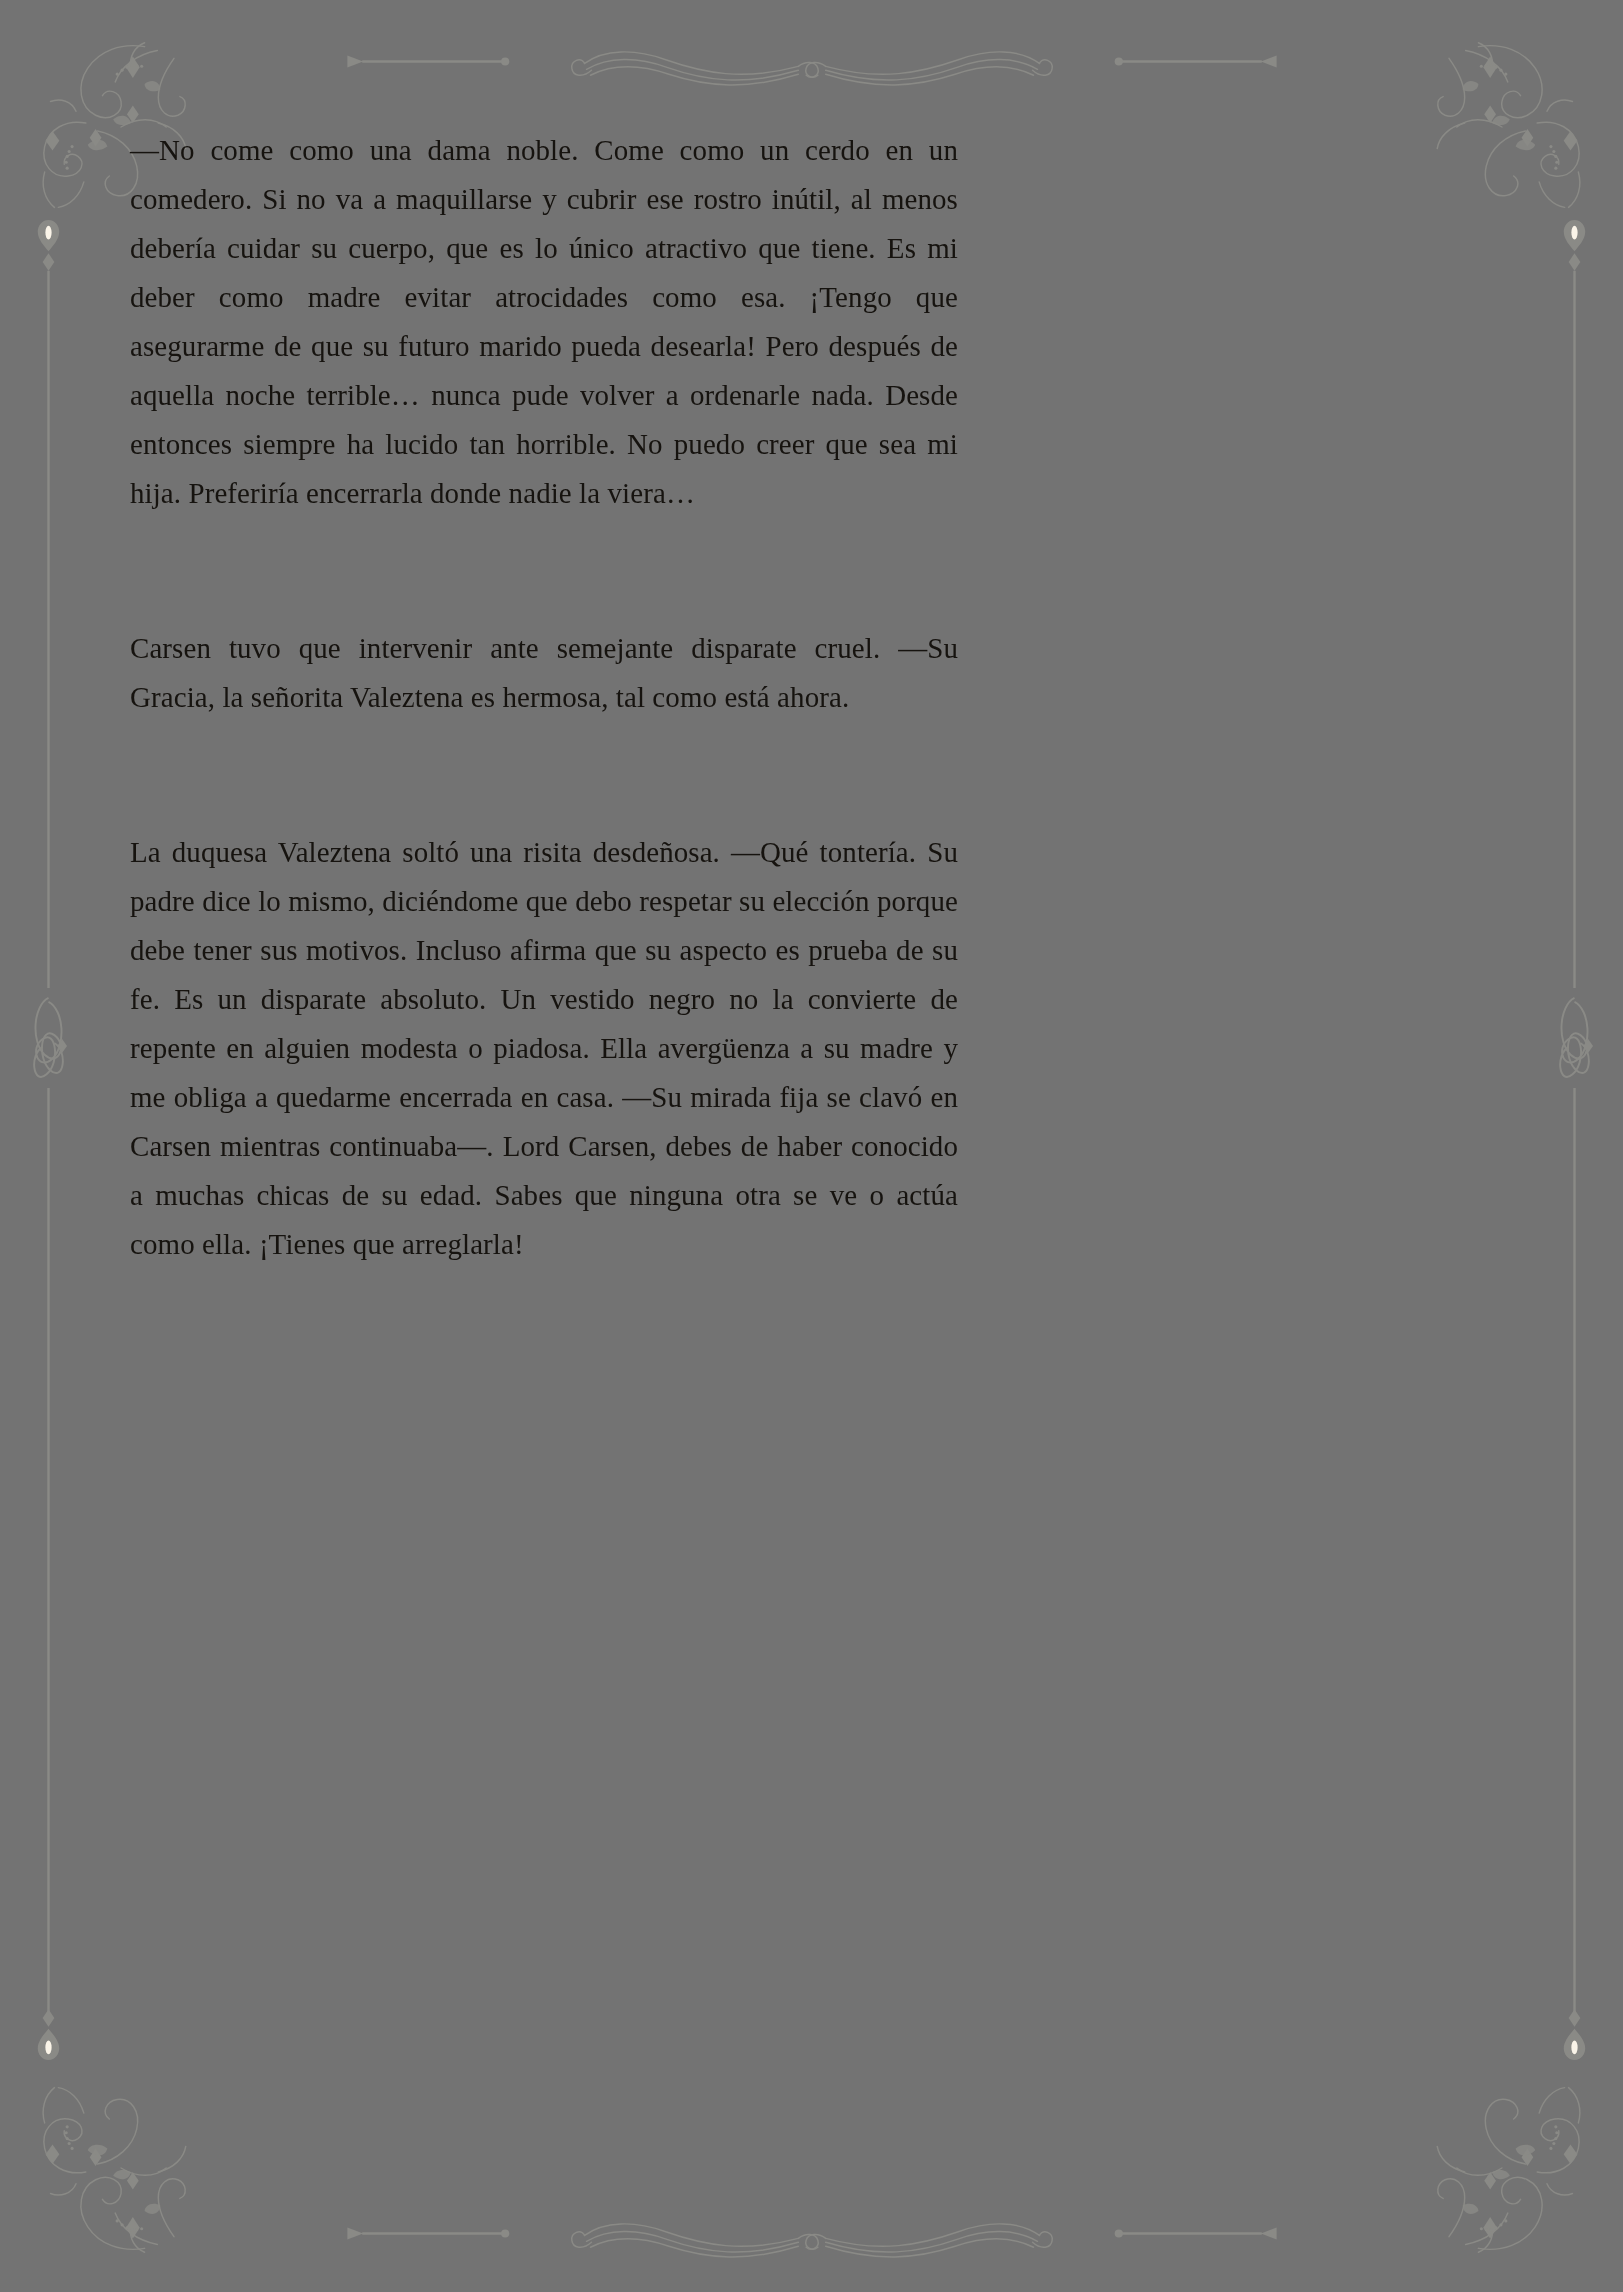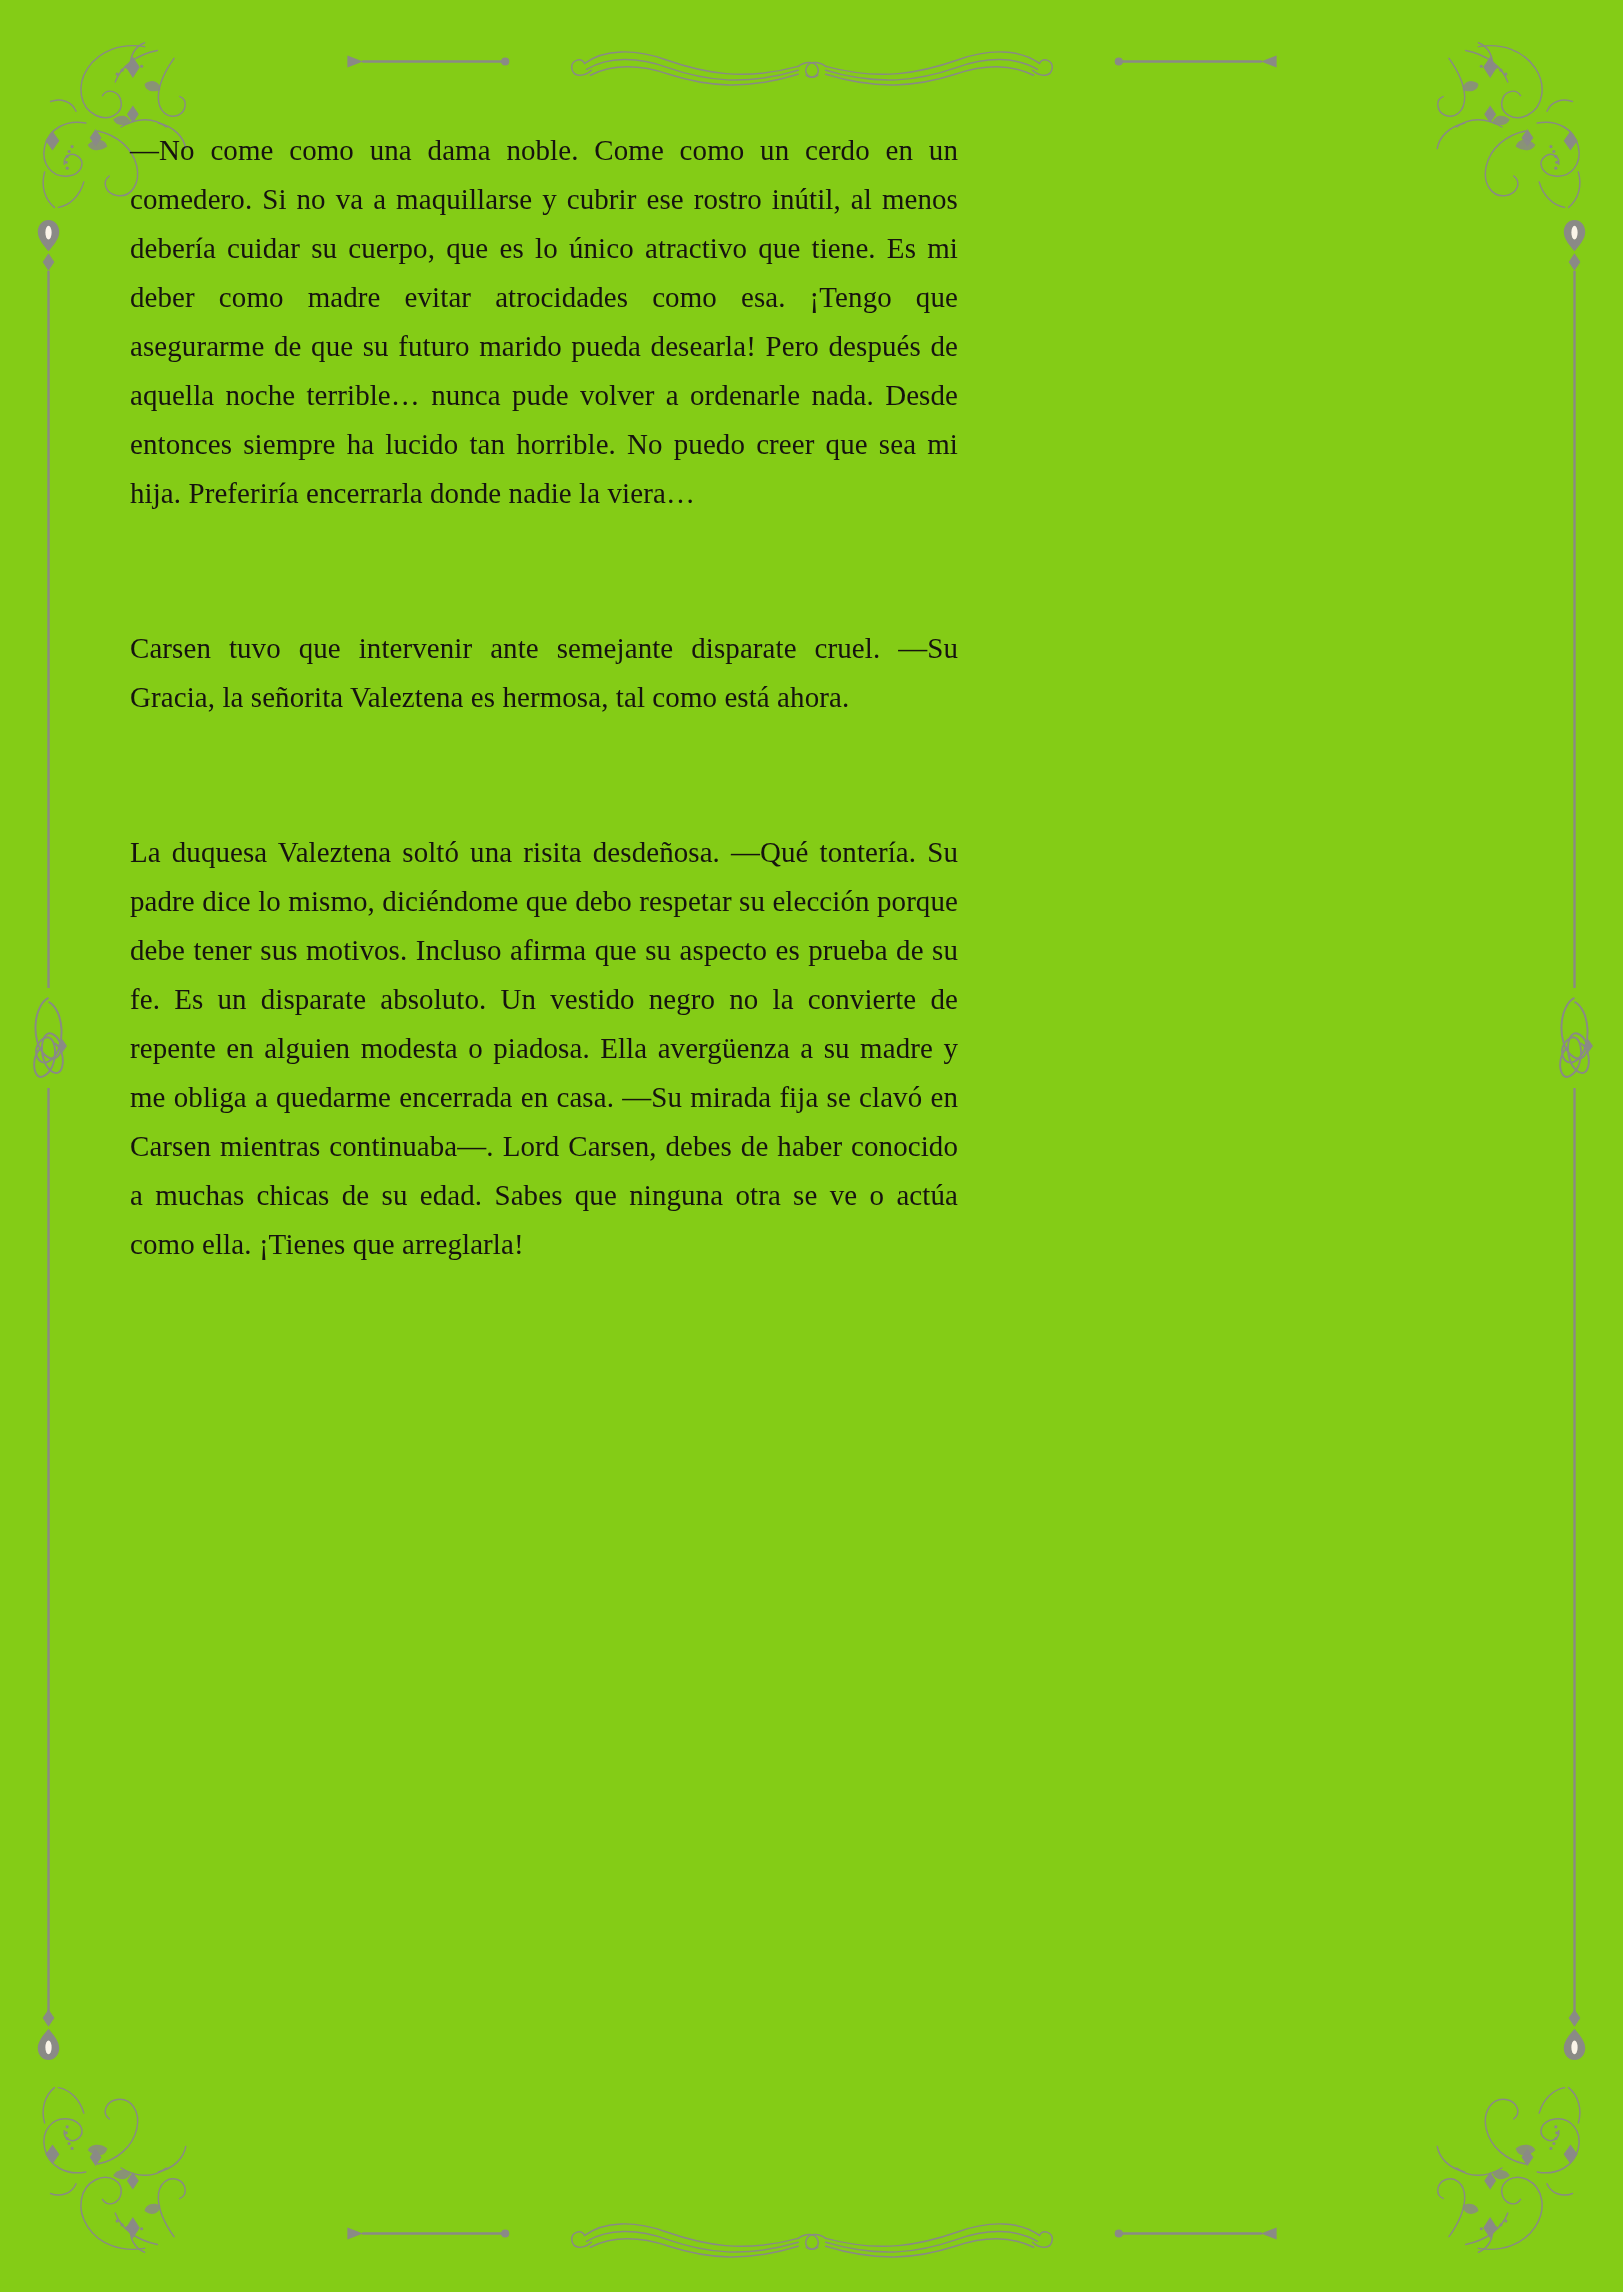--- a/index.html
+++ b/index.html
@@ -11,21 +11,21 @@
     height: 2293px;
     background: #faf4e8;
     font-family: "Liberation Serif", "DejaVu Serif", serif;
     overflow: hidden;
   }
 
   .page {
     position: relative;
     width: 1623px;
     height: 2293px;
-    background: #84cc16;
+    background: #737373;
     box-sizing: border-box;
   }
 
   
   .ornament {
     position: absolute;
     pointer-events: none;
   }
   .ornament svg { display: block; }
 

